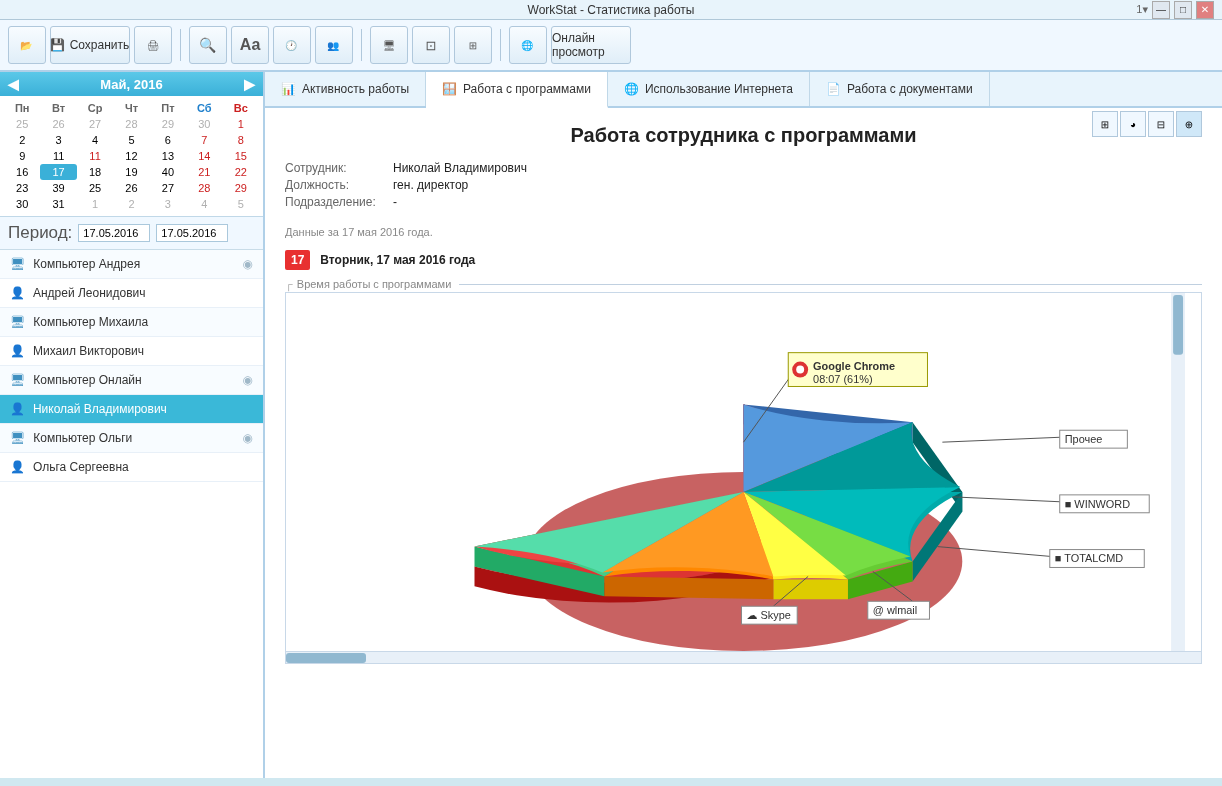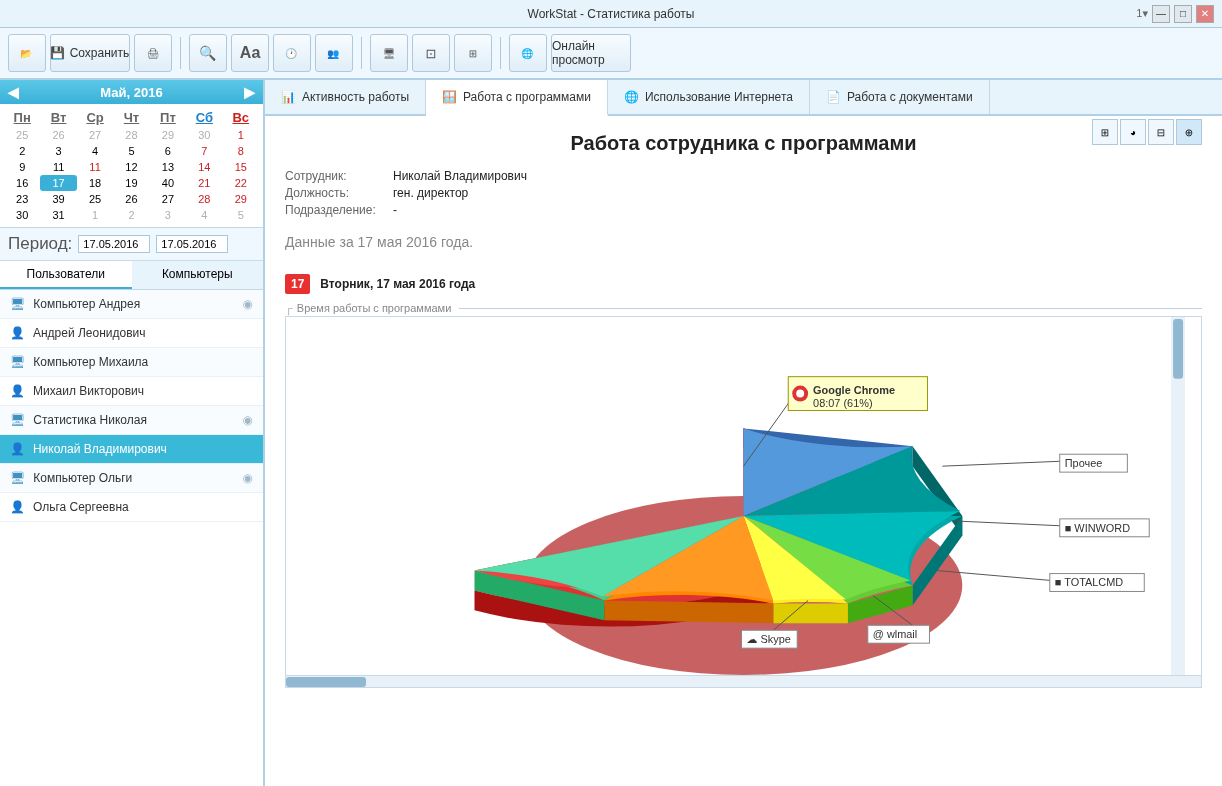--- a/index.html
+++ b/index.html
@@ -2,21 +2,21 @@
 <html><head>
   <meta charset="utf-8">
   <style>
     * { box-sizing: border-box; margin: 0; padding: 0; }
     body { font-family: 'Segoe UI', Tahoma, Geneva, Verdana, sans-serif; font-size: 12px; background: #d0e8f0; width: 1222px; height: 786px; overflow: hidden; }
 
     
     .title-bar {
       background: #e8f4fb;
       border-bottom: 1px solid #b0c8d8;
-      height: 28px;
+      height: 20px;
       display: flex;
       align-items: center;
       justify-content: center;
       font-size: 12px;
       color: #333;
       position: relative;
     }
     .title-bar-controls {
       position: absolute;
       right: 8px;
@@ -106,21 +106,21 @@
     .cal-nav { cursor: pointer; font-size: 14px; color: white; }
     .calendar-grid { padding: 4px; }
     .cal-row { display: grid; grid-template-columns: repeat(7, 1fr); }
     .cal-cell {
       text-align: center;
       padding: 2px 0;
       font-size: 11px;
       cursor: pointer;
       border-radius: 2px;
     }
-    .cal-cell.header { font-weight: bold; color: #666; cursor: default; font-size: 13px; text-decoration: underline; }
+    .cal-cell.header { font-weight: bold; color: #666; cursor: default; font-size: 11px; }
     .cal-cell.sat { color: #2080cc; }
     .cal-cell.sun { color: #cc2020; }
     .cal-cell.other { color: #b0b0b0; }
     .cal-cell.today {
       background: #3ab0d8;
       color: white;
       border-radius: 3px;
     }
     .cal-cell.holiday-red { color: #cc2020; }
 
@@ -233,21 +233,21 @@
 
     .view-icons { float: right; display: flex; gap: 2px; margin-top: -50px; }
     .view-icon-btn {
       width: 26px; height: 26px;
       border: 1px solid #b0c8dc;
       background: #f0f8ff;
       display: flex; align-items: center; justify-content: center;
       cursor: pointer; font-size: 12px;
     }
 
-    .date-note { font-size: 14px; color: #888; margin-bottom: 24px; }
+    .date-note { font-size: 11px; color: #888; margin-bottom: 12px; }
 
     .date-header {
       display: flex;
       align-items: center;
       gap: 10px;
       margin-bottom: 8px;
     }
     .date-badge {
       background: #e83030;
       color: white;
@@ -401,28 +401,20 @@
         </div>
       </div>
     </div>
 
     <div class="period-row">
       <span class="period-label">Период:</span>
       <input class="period-input" type="text" value="17.05.2016" style="">
       <input class="period-input" type="text" value="17.05.2016" style="">
     </div>
 
-    <div class="user-tabs">
-      <div class="user-tab active">
-        <span>Пользователи</span>
-      </div>
-      <div class="user-tab">
-        <span>Компьютеры</span>
-      </div>
-    </div>
 
     <div class="user-list">
       <div class="user-list-item computer">
         <span style="color:#4090c0;">🖥</span>
         <span>Компьютер Андрея</span>
         <span style="margin-left:auto;color:#a0b8c8;">◉</span>
       </div>
       <div class="user-list-item">
         <span style="color:#888;">👤</span>
         <span>Андрей Леонидович</span>
@@ -430,21 +422,21 @@
       <div class="user-list-item computer">
         <span style="color:#4090c0;">🖥</span>
         <span>Компьютер Михаила</span>
       </div>
       <div class="user-list-item">
         <span style="color:#44aa44;">👤</span>
         <span>Михаил Викторович</span>
       </div>
       <div class="user-list-item computer">
         <span style="color:#4090c0;">🖥</span>
-        <span>Статистика Николая</span>
+        <span>Компьютер Онлайн</span>
         <span style="margin-left:auto;color:#a0b8c8;">◉</span>
       </div>
       <div class="user-list-item active">
         <span>👤</span>
         <span>Николай Владимирович</span>
       </div>
       <div class="user-list-item computer">
         <span style="color:#4090c0;">🖥</span>
         <span>Компьютер Ольги</span>
         <span style="margin-left:auto;color:#a0b8c8;">◉</span>

